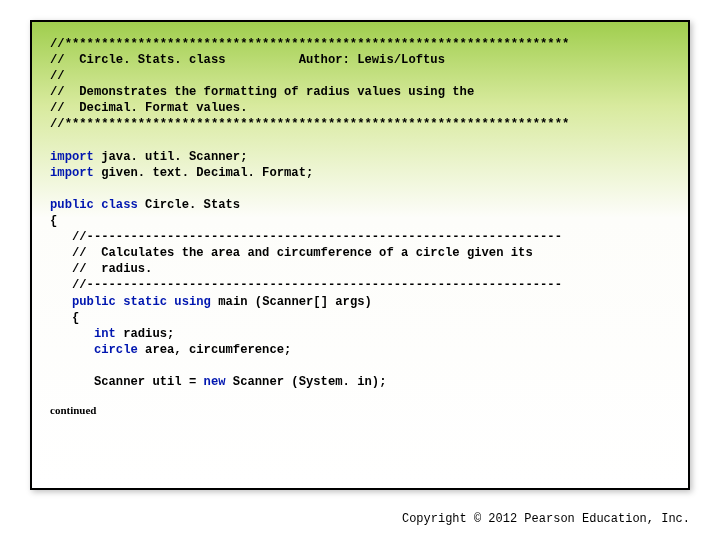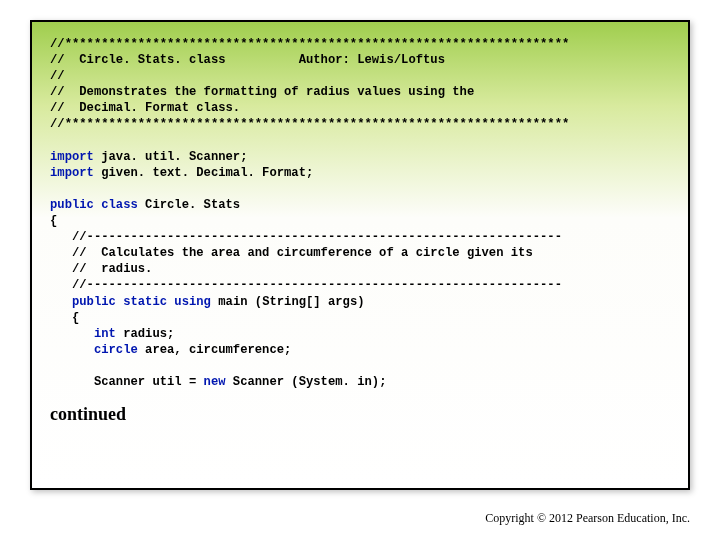--- a/index.html
+++ b/index.html
@@ -29,55 +29,55 @@
     font-size: 12.2px;
     line-height: 1.32;
     white-space: pre;
     color: #000;
     font-weight: bold;
   }
   .kw { color: #0016b0; font-family: Liberation Mono, monospace; }
   .continued {
     font-family: Georgia, "Times New Roman", serif;
     font-weight: bold;
-    font-size: 18px;
+    font-size: 11px;
     color: #000;
     margin-top: 14px;
   }
   .copyright {
     position: absolute;
     bottom: 14px;
     right: 30px;
-    font-family: Liberation Serif, serif;
+    font-family: Liberation Mono, monospace;
     font-size: 12px;
     color: #000;
     margin-left: 20px;
   }
 </style>
 </head>
 <body>
 
 <div class="slide-frame">
 <div class="code-block"><span>//*********************************************************************</span>
 <span>//  Circle. Stats. class</span>          <span>Author: Lewis/Loftus</span>
 <span>//</span>
 <span>//  Demonstrates the formatting of radius values using the</span>
-<span>//  Decimal. Format class.</span>
+<span>//  Decimal. Format values.</span>
 <span>//*********************************************************************</span>
 
 <span class="kw">import</span><span> java. util. Scanner;</span>
 <span class="kw">import</span><span> given. text. Decimal. Format;</span>
 
 <span class="kw">public</span><span class="kw"> class </span><span>Circle. Stats</span>
 <span>{</span>
 <span>   //-----------------------------------------------------------------</span>
 <span>   //  Calculates the area and circumference of a circle given its</span>
 <span>   //  radius.</span>
 <span>   //-----------------------------------------------------------------</span>
-   <span class="kw">public</span><span class="kw"> static </span><span class="kw">using</span><span> main (String[] args)</span>
+   <span class="kw">public</span><span class="kw"> static </span><span class="kw">using</span><span> main (Scanner[] args)</span>
 <span>   {</span>
       <span class="kw">int</span><span> radius;</span>
       <span class="kw">circle</span><span> area, circumference;</span>
 
 <span>      Scanner util = </span><span class="kw">new</span><span> Scanner (System. in);</span></div>
 <div class="continued">continued</div>
 </div>
 
 <div class="copyright">Copyright © 2012 Pearson Education, Inc.</div>
 

